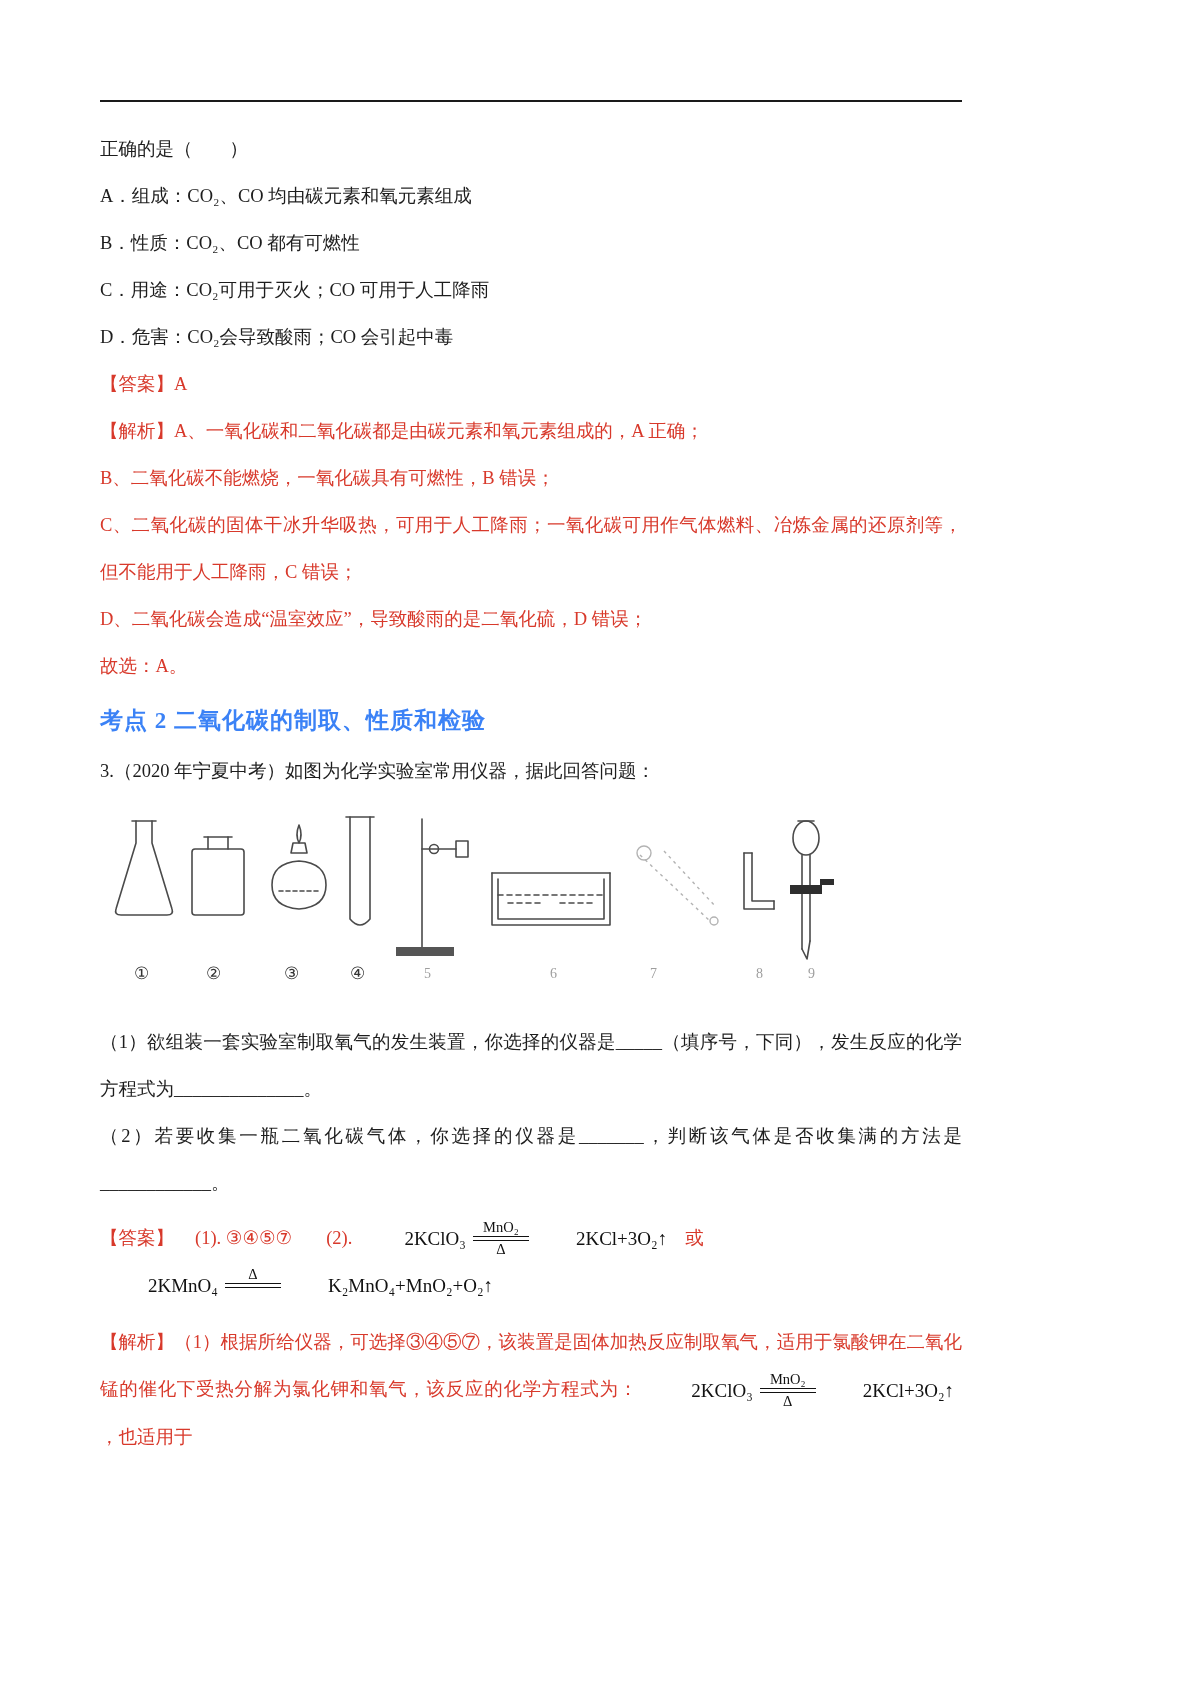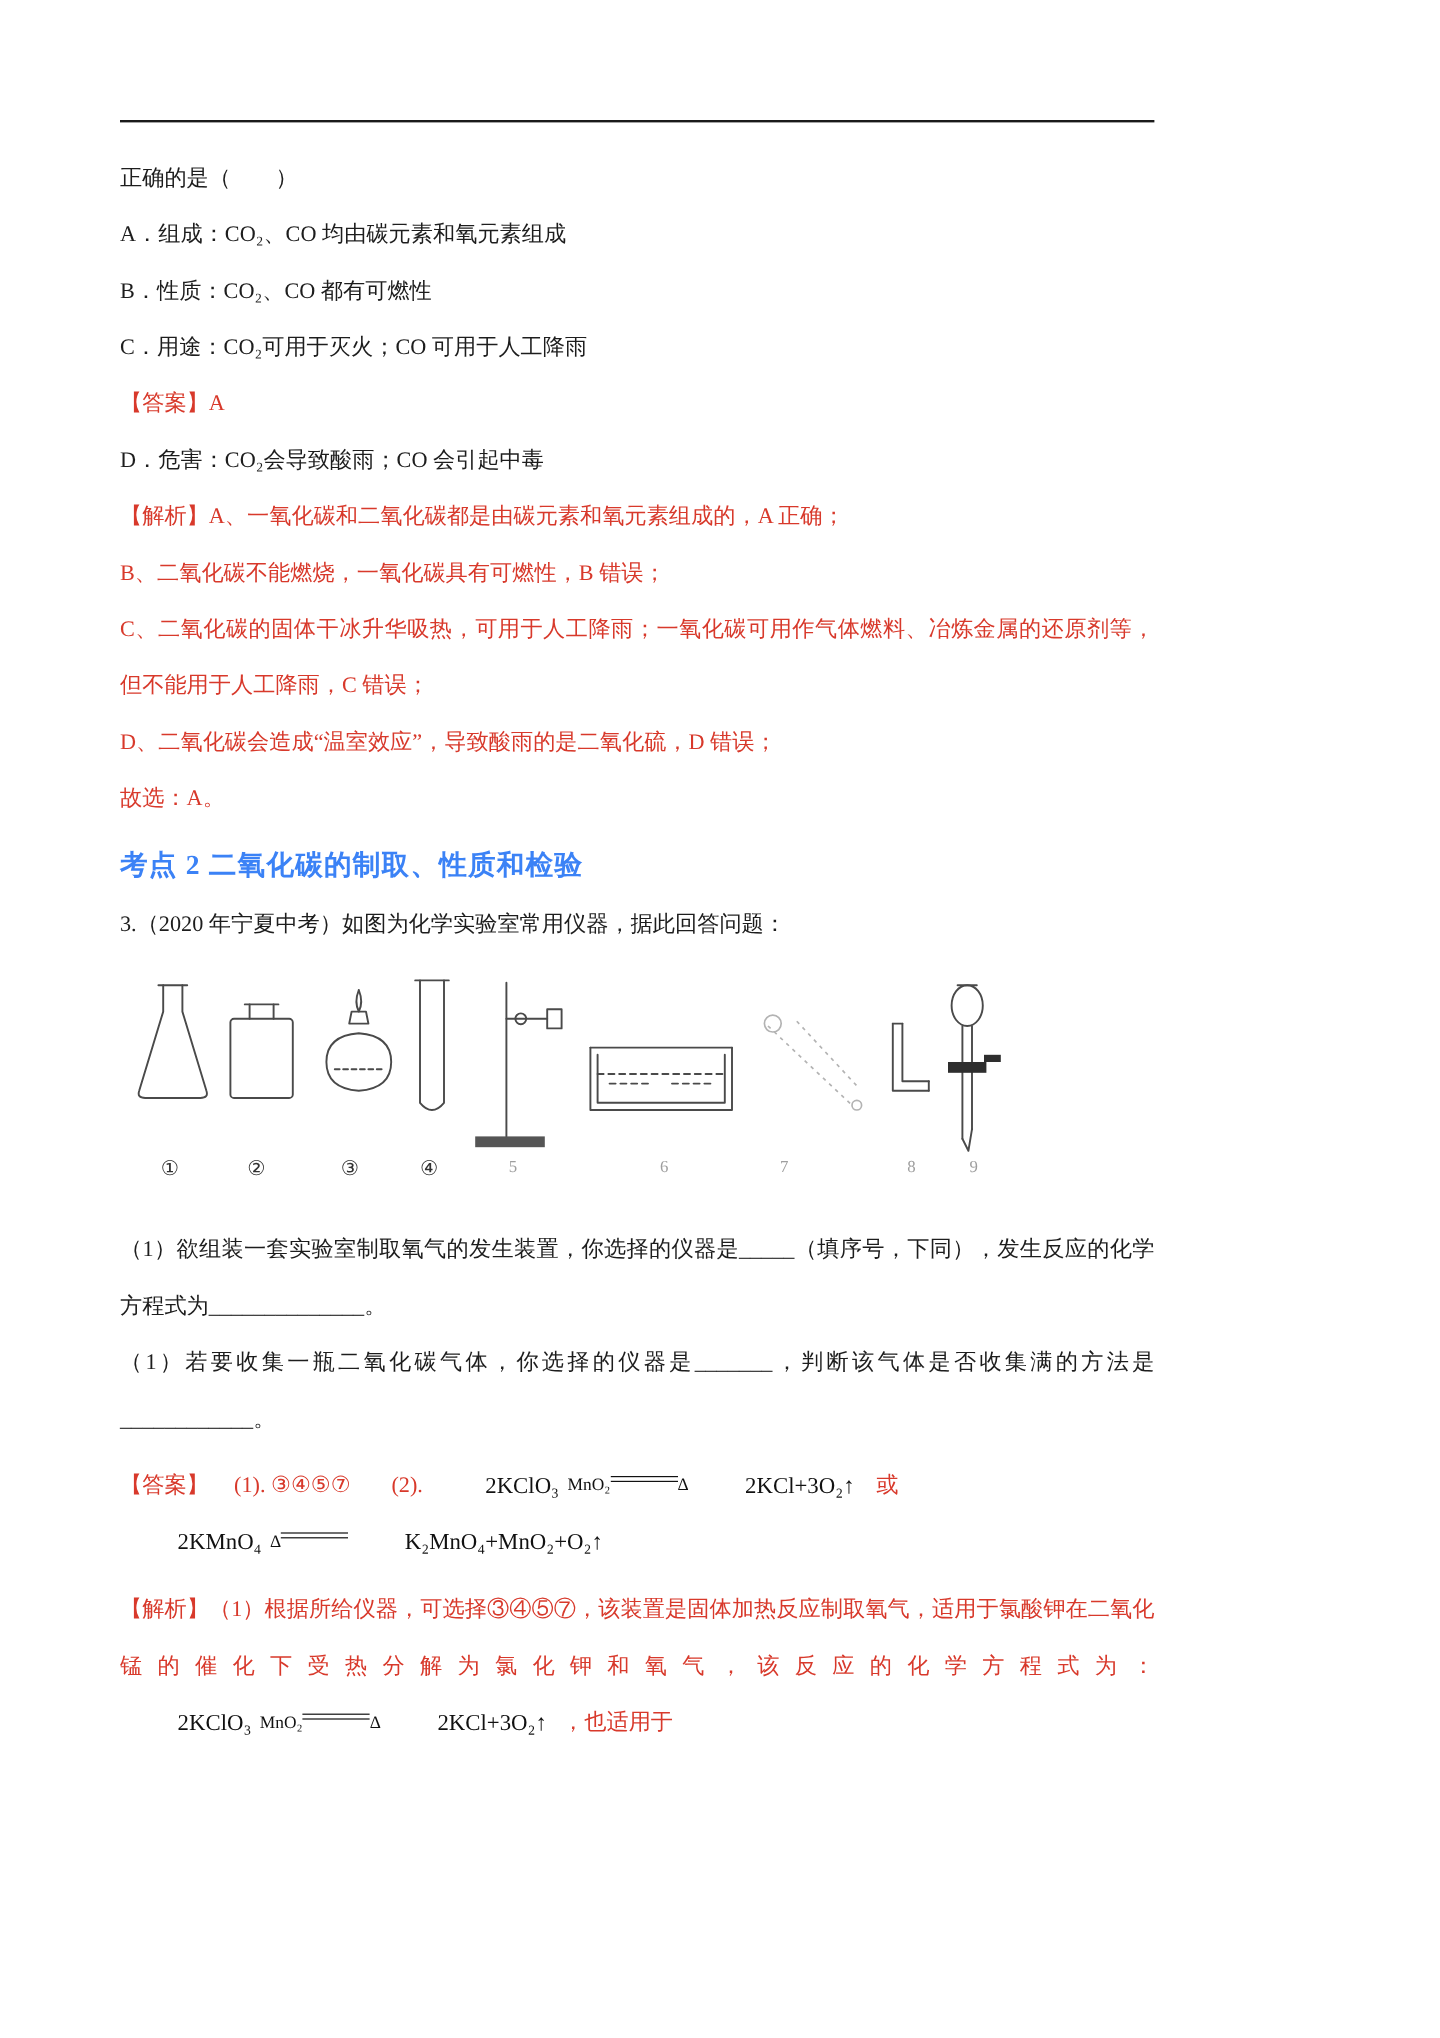--- a/index.html
+++ b/index.html
@@ -18,43 +18,43 @@
 
   
   .figure { position:relative; width:780px; height:198px; margin:16px 0 10px 4px; }
   .figure svg { display:block; }
   .fig-label { position:absolute; top:152px; font-size:17px; color:#333; }
   .fig-label.faint { color:#9e9e9e; font-size:14px; top:155px; }
 
   
   .chem { display:inline-flex; align-items:center; color:#111; vertical-align:middle; margin:0 6px; font-size:19px; white-space:nowrap; }
   .chem .lhs, .chem .rhs { padding:0 2px;margin-left:40px; }
-  .cond { display:inline-flex; align-items:center; margin:0 5px; line-height:1.15; }
+  .cond { display:inline-flex; flex-direction:column; align-items:center; margin:0 5px; line-height:1.15; }
   .cond .top, .cond .bot { font-size:14.5px; color:#111; min-height:17px; }
   .cond .dline { align-self:stretch; height:5px; border-top:1.5px solid #111; border-bottom:1.5px solid #111; min-width:56px; }
 
   .ans-flex { display:flex; align-items:center; flex-wrap:wrap; margin:8px 0 10px; line-height:47px; }
   .ans-flex .gap-l { margin-left:21px; }
   .ans-flex .gap-s { margin-left:34px; margin-right:4px; }
   .ans-flex .or { margin:0 10px; }
 </style>
 </head>
 <body>
 
 <div class="page">
 
   <div class="top-rule"></div>
 
   <p class="para">正确的是（　　）</p>
   <p class="para">A．组成：CO₂、CO 均由碳元素和氧元素组成</p>
   <p class="para">B．性质：CO₂、CO 都有可燃性</p>
   <p class="para">C．用途：CO₂可用于灭火；CO 可用于人工降雨</p>
+  <p class="para">D．危害：CO₂会导致酸雨；CO 会引起中毒</p>
+
   <p class="para red">【答案】A</p>
-
-  <p class="para">D．危害：CO₂会导致酸雨；CO 会引起中毒</p>
   <p class="para red">【解析】A、一氧化碳和二氧化碳都是由碳元素和氧元素组成的，A 正确；</p>
   <p class="para red">B、二氧化碳不能燃烧，一氧化碳具有可燃性，B 错误；</p>
   <p class="para red">C、二氧化碳的固体干冰升华吸热，可用于人工降雨；一氧化碳可用作气体燃料、冶炼金属的还原剂等，但不能用于人工降雨，C 错误；</p>
   <p class="para red">D、二氧化碳会造成“温室效应”，导致酸雨的是二氧化硫，D 错误；</p>
   <p class="para red">故选：A。</p>
 
   <h2 class="heading">考点 2 二氧化碳的制取、性质和检验</h2>
 
   <p class="para q3">3.（2020 年宁夏中考）如图为化学实验室常用仪器，据此回答问题：</p>
 
@@ -131,21 +131,21 @@
     <span class="fig-label" style="left:180px">③</span>
     <span class="fig-label" style="left:246px">④</span>
     <span class="fig-label faint" style="left:320px">5</span>
     <span class="fig-label faint" style="left:446px">6</span>
     <span class="fig-label faint" style="left:546px">7</span>
     <span class="fig-label faint" style="left:652px">8</span>
     <span class="fig-label faint" style="left:704px">9</span>
   </div>
 
   <p class="para">（1）欲组装一套实验室制取氧气的发生装置，你选择的仪器是_____（填序号，下同），发生反应的化学方程式为______________。</p>
-  <p class="para">（1）若要收集一瓶二氧化碳气体，你选择的仪器是_______，判断该气体是否收集满的方法是____________。</p>
+  <p class="para">（2）若要收集一瓶二氧化碳气体，你选择的仪器是_______，判断该气体是否收集满的方法是____________。</p>
 
   <div class="ans-flex red">
     <span>【答案】</span>
     <span class="gap-l">(1). ③④⑤⑦</span>
     <span class="gap-s">(2).</span>
     <span class="chem">
       <span class="lhs">2KClO₃</span>
       <span class="cond">
         <span class="top">MnO₂</span>
         <span class="dline"></span>

